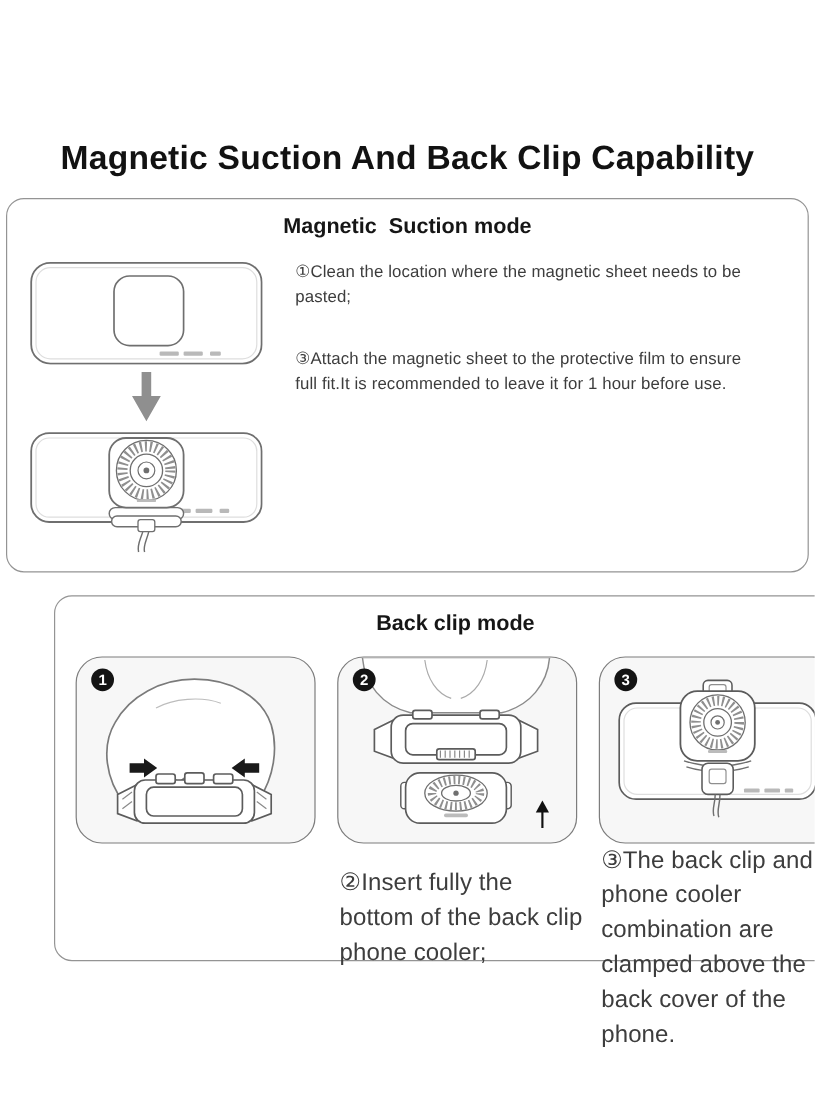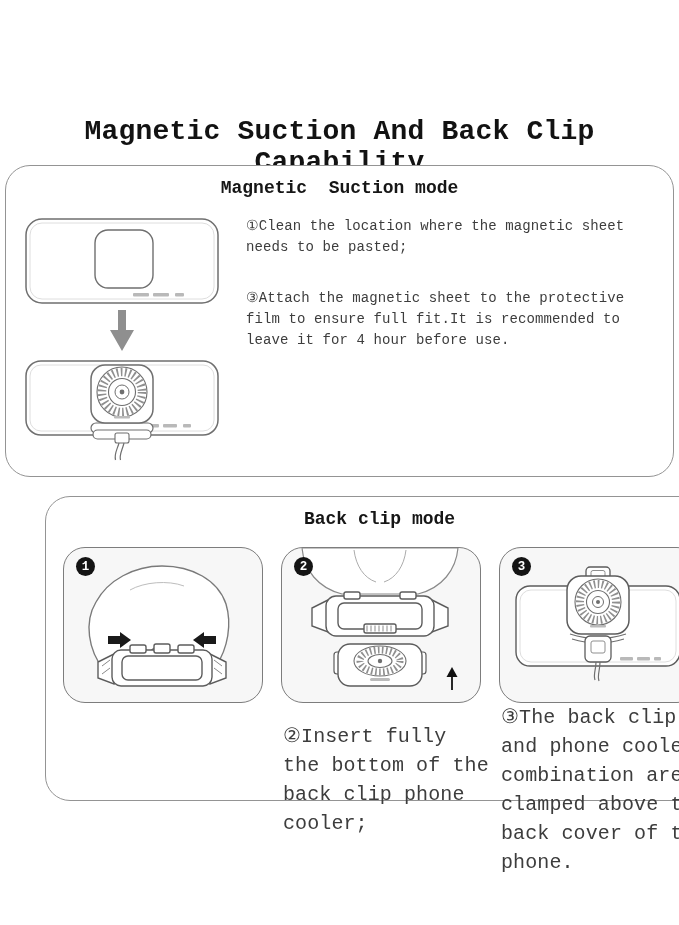--- a/index.html
+++ b/index.html
@@ -2,40 +2,40 @@
 <html><head>
 <meta charset="utf-8">
 <style>
   * { box-sizing: border-box; }
   html, body { margin: 0; padding: 0; background: #ffffff; }
   .page {
     position: relative;
     width: 679px;
     height: 925px;
     background: #ffffff;
-    font-family: Liberation Mono, monospace;
+    font-family: Liberation Sans, sans-serif;
     overflow: hidden;
   }
   .title {
     position: absolute;
     top: 116px; left: 0;
     width: 100%;
     margin: 0;
     text-align: center;
     font-size: 28px;
     font-weight: 700;
     color: #121212;
     letter-spacing: 0.2px;
   }
   .box {
     position: absolute;
     left: 5px;
     width: 669px;
     border: 1.5px solid #949494;
-    border-radius: 25px;
+    border-radius: 15px;
     background: #ffffff;
   }
   #box-magnetic { top: 165px; height: 312px; }
   #box-backclip { top: 496px; height: 305px; margin-left: 40px; }
   .box-title {
     position: absolute;
     top: 12px; left: 0;
     width: 100%;
     margin: 0;
     text-align: center;
@@ -153,21 +153,21 @@
           <rect x="89" y="59" width="16" height="2.4" rx="1" fill="#bbbbbb"></rect>
           <rect x="90" y="76" width="14" height="10" rx="2" fill="#ffffff" stroke="#6f6f6f" stroke-width="1.1"></rect>
           <path d="M94 86 C92 93 89 97 90.5 103" fill="none" stroke="#6f6f6f" stroke-width="1.2"></path>
           <path d="M99 86 C97 94 94 98 95.5 103" fill="none" stroke="#6f6f6f" stroke-width="1.2"></path>
         </g>
       </svg>
     </div>
 
     <div class="mag-steps">
       <p>①Clean the location where the magnetic sheet needs to be pasted;</p>
-      <p>③Attach the magnetic sheet to the protective film to ensure full fit.It is recommended to leave it for 4 hour before use.</p>
+      <p>③Attach the magnetic sheet to the protective film to ensure full fit.It is recommended to leave it for 1 hour before use.</p>
     </div>
   </section>
 
   <section class="box" id="box-backclip">
     <h2 class="box-title">Back clip mode</h2>
 
     <div class="panels">
 
       <div class="panel">
         <span class="badge">1</span>

